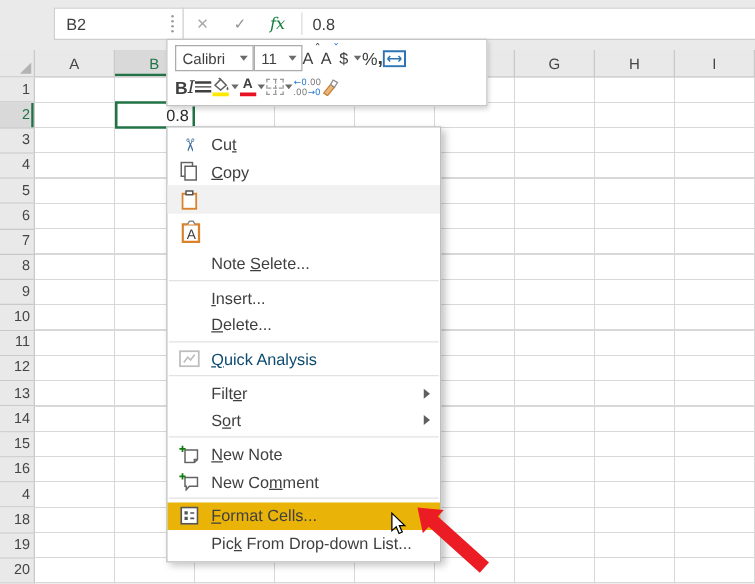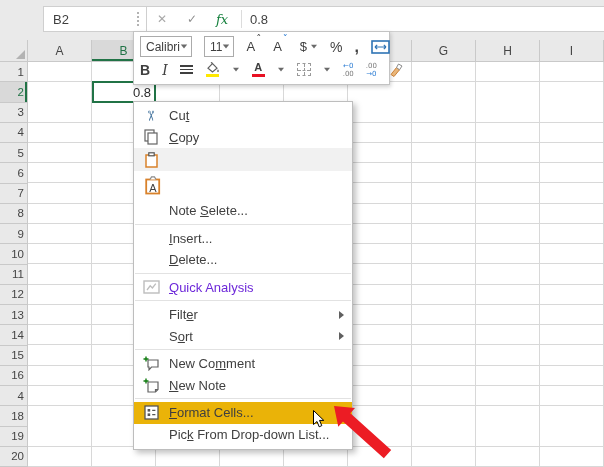--- a/index.html
+++ b/index.html
@@ -41,21 +41,21 @@
       background-image:
         repeating-linear-gradient(to right,transparent 0 63px,#d8d8d8 63px 64px),
         repeating-linear-gradient(to bottom,transparent 0 19.25px,#d8d8d8 19.25px 20.25px);}
   .selcell{position:absolute;left:92px;top:81px;width:64px;height:22px;border:2px solid #217346;
       box-sizing:border-box;z-index:2;display:flex;align-items:center;justify-content:flex-end;
       padding-right:3px;font-size:13px;color:#2b2b2b;background:#fff;}
   
   .minitb{position:absolute;left:133px;top:31px;width:257px;height:54px;background:#fff;
       border:1px solid #c3c3c3;box-shadow:1px 2px 4px rgba(0,0,0,.18);z-index:20;
       box-sizing:border-box;padding:3px 6px;display:flex;flex-direction:column;justify-content:space-between;}
-  .tbrow{display:flex;align-items:center;gap:12px;height:24px;}
+  .tbrow{display:flex;align-items:center;gap:0;height:24px;}
   .combo{height:21px;border:1px solid #ababab;display:flex;align-items:center;
       padding:0 3px 0 5px;font-size:12px;color:#3f3f3f;box-sizing:border-box;}
   .combo .tri-down{margin-left:auto;transform:scale(.8);}
   .tbtn{display:flex;align-items:center;justify-content:center;color:#3f3f3f;}
   .bigA{font-size:13px;position:relative;padding-right:6px;}
   .bigA .car{position:absolute;top:-5px;right:0;font-size:10px;font-family:"DejaVu Sans",sans-serif;}
   .car.blue{color:#2b7cd3;}
   .glyph-b{font-weight:bold;font-size:14px;}
   .glyph-i{font-family:"DejaVu Serif",serif;font-style:italic;font-size:14px;}
   .lines3{display:flex;flex-direction:column;gap:2px;width:13px;}
@@ -72,21 +72,21 @@
   .decimals .arr{color:#2b7cd3;}
   .dollar{font-size:13px;}  .pct{font-size:14px;}  .commach{font-size:16px;font-weight:bold;}
   
   .menu{position:absolute;left:133px;top:101px;width:220px;background:#fff;border:1px solid #bdbdbd;
       box-shadow:3px 3px 6px rgba(0,0,0,.25);z-index:30;box-sizing:border-box;padding:3px 0 4px 0;}
   .mi{height:21.5px;display:flex;align-items:center;padding:0 8px 0 7px;font-size:13px;color:#3f3f3f;}
   .mi .ico{width:20px;display:flex;align-items:center;justify-content:center;margin-right:8px;flex:none;}
   .mi .lbl{white-space:nowrap;}
   .mi .u{text-decoration:underline;}
   .mi.hdr{height:23px;background:#f1f1f1;font-weight:bold;color:#3c3c3c;}
-  .mi.dis{color:#6d28d9;text-align:center;}
+  .mi.dis{color:#0c4a6e;text-align:center;}
   .mi.hl{background:#eab308;}
   .pasterow{height:29px;display:flex;align-items:center;padding-left:9px;}
   .subarrow{margin-left:auto;width:0;height:0;border-top:4px solid transparent;
       border-bottom:4px solid transparent;border-left:5px solid #5f5f5f;}
   .sep{height:1px;background:#e2e2e2;margin:2px 1px 3px 1px;}
   .scissors{font-family:"DejaVu Sans",sans-serif;color:#41719c;font-size:14px;
       display:inline-block;transform:rotate(90deg);}
   
   .overlay{position:absolute;left:0;top:0;width:604px;height:467px;z-index:50;pointer-events:none;}
 </style>
@@ -316,36 +316,36 @@
       <span class="ico"></span>
       <span class="lbl"><span>S</span><span class="u">o</span><span>rt</span></span>
       <span class="subarrow"></span>
     </div>
 
     <div class="sep"></div>
 
     <div class="mi">
       <span class="ico">
         <svg width="16" height="15" viewBox="0 0 16 15">
-          <path d="M5 4 h10 v7 h-6.5 l-2.5 2.8 v-2.8 h-1 z" fill="#fff" stroke="#636363" stroke-width="1.2"></path>
-          <path d="M0.5 3 h5 M3 0.5 v5" stroke="#107c10" stroke-width="1.4"></path>
-        </svg>
-      </span>
-      <span class="lbl"><span>New Co</span><span class="u">m</span><span>ment</span></span>
-    </div>
-
-    <div class="mi">
-      <span class="ico">
-        <svg width="16" height="15" viewBox="0 0 16 15">
           <path d="M5 4 h10 v7.5 l-2.5 2.5 h-7.5 z" fill="#fff" stroke="#636363" stroke-width="1.2"></path>
           <path d="M15 11.5 h-2.5 v2.5" fill="none" stroke="#636363" stroke-width="1.2"></path>
           <path d="M0.5 3 h5 M3 0.5 v5" stroke="#107c10" stroke-width="1.4"></path>
         </svg>
       </span>
       <span class="lbl"><span></span><span class="u">N</span><span>ew Note</span></span>
+    </div>
+
+    <div class="mi">
+      <span class="ico">
+        <svg width="16" height="15" viewBox="0 0 16 15">
+          <path d="M5 4 h10 v7 h-6.5 l-2.5 2.8 v-2.8 h-1 z" fill="#fff" stroke="#636363" stroke-width="1.2"></path>
+          <path d="M0.5 3 h5 M3 0.5 v5" stroke="#107c10" stroke-width="1.4"></path>
+        </svg>
+      </span>
+      <span class="lbl"><span>New Co</span><span class="u">m</span><span>ment</span></span>
     </div>
 
     <div class="sep"></div>
 
     <div class="mi hl">
       <span class="ico">
         <svg width="15" height="15" viewBox="0 0 15 15">
           <rect x="1" y="1" width="13" height="13" fill="#fff" stroke="#555" stroke-width="1.3"></rect>
           <rect x="3.6" y="4" width="2.6" height="2.6" fill="#555"></rect>
           <rect x="3.6" y="8.4" width="2.6" height="2.6" fill="#555"></rect>

